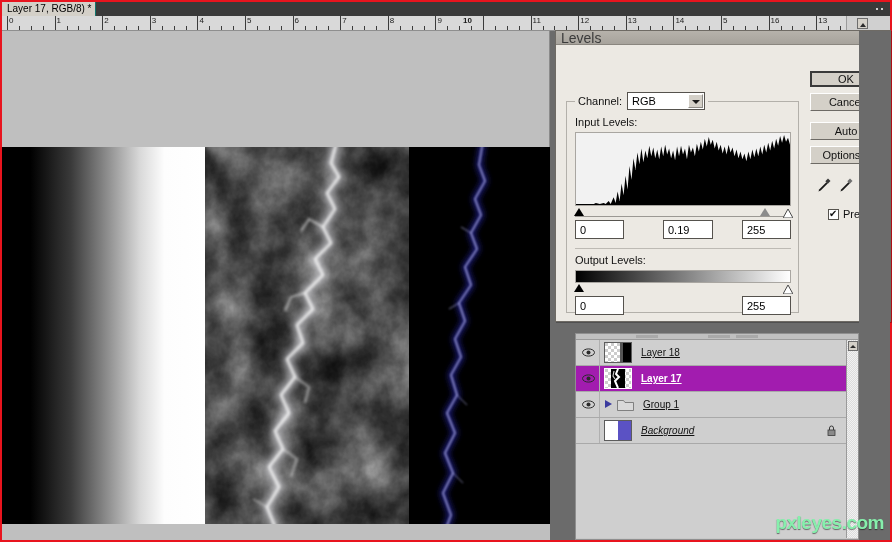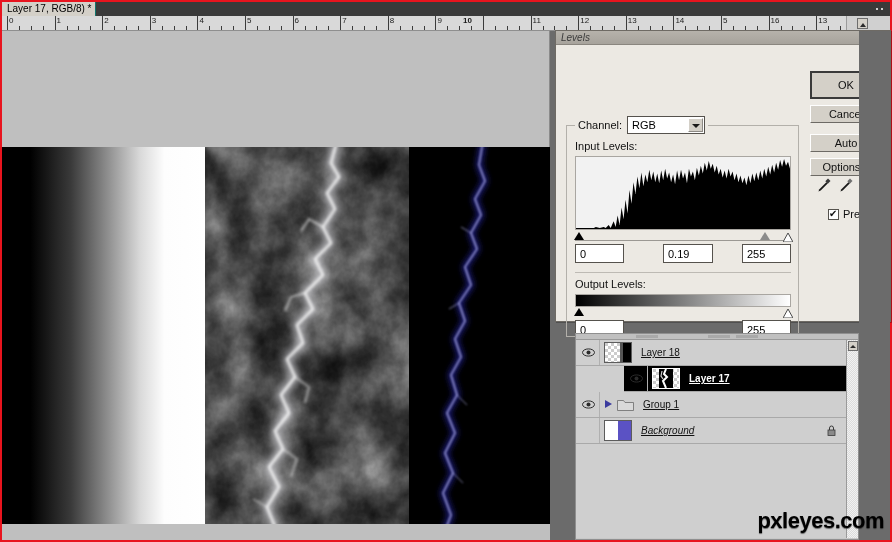--- a/index.html
+++ b/index.html
@@ -102,21 +102,21 @@
     background:#ece9e3;
     border:1px solid #6e6a64;
     box-shadow:1px 1px 0 rgba(0,0,0,.25);
   }
   .dlg-title {
     height:14px; background:linear-gradient(to bottom,#b6b2ab,#a7a39c);
     border-bottom:1px solid #8a867f;
     display:flex; align-items:center; justify-content:space-between;
     padding:0 2px 0 5px;
   }
-  .dlg-title .t { font-size:10px; color:#3b3b3b; font-weight:normal;font-style:italic; }
+  .dlg-title .t { font-size:14px; color:#3b3b3b; font-weight:normal; }
   .dlg-close {
     width:13px; height:11px; background:#d9d6d0; border:1px solid #6f6b65;
     font-size:9px; line-height:9px; text-align:center; color:#111;
   }
   .dlg-body { position:relative; padding:8px 8px 8px 10px; height:277px; }
 
   .row-preset { display:flex; align-items:center; gap:6px; }
   .lbl { font-size:11px; color:#111; }
   .combo {
     position:relative; background:#fff; border:1px solid #55524d;
@@ -133,21 +133,20 @@
     border-left:4px solid transparent; border-right:4px solid transparent;
     border-top:4px solid #1a1a1a;
   }
   #preset-combo { width:203px; }
   .preset-menu-icon { width:13px; height:13px; position:relative; }
 
   fieldset.grp {
     position:absolute; left:10px; top:56px; width:233px; height:212px;
     border:1px solid #b3b0aa; border-top:1px solid #b3b0aa;
     padding:0;
-    margin-top:24px;
   }
   .grp-inner { position:relative; width:100%; height:100%; }
   .channel-row {
     position:absolute; left:8px; top:-10px; background:#ece9e3;
     display:flex; align-items:center; gap:5px; padding:0 3px;
   }
   #channel-combo { width:78px; }
 
   .inlbl { position:absolute; left:8px; top:14px; font-size:11px; color:#111; }
 
@@ -193,21 +192,21 @@
   #out-white { left:167px; width:49px; }
 
   
   .btncol { position:absolute; right:8px; top:26px; width:72px; }
   .btn {
     width:72px; height:18px; background:#d4d0c8;
     border:1px solid #6d6a65; border-top-color:#fefefe; border-left-color:#fefefe;
     font-size:11px; color:#111; display:flex; align-items:center; justify-content:center;
     margin-bottom:6px;
   }
-  .btn.default { border:2px solid #3a3a3a; height:28px; }
+  .btn.default { border:2px solid #3a3a3a; height:16px; }
   .eyedroppers {
     position:absolute; right:6px; top:130px; width:76px; height:22px;
     display:flex; gap:7px; align-items:center; justify-content:center;
   }
   .preview-row {
     position:absolute; right:8px; top:163px; display:flex; align-items:center; gap:4px;
   }
   .chk {
     width:11px; height:11px; background:#fff; border:1px solid #55524d;
     position:relative;
@@ -222,21 +221,21 @@
     position:absolute; left:573px; top:331px; width:284px; height:207px;
     background:#c8c8c8; border:1px solid #8f8f8f;
   }
   .lp-tabstrip { height:6px; background:#c0c0c0; border-bottom:1px solid #9a9a9a; position:relative;}
   .lp-tabstrip .nub { position:absolute; width:22px; height:3px; top:1px; background:#a9a9a9; }
   .layer-list { position:relative; width:100%; height:198px; background:#cfcfcf; }
   .layer-row {
     position:relative; height:26px; display:flex; align-items:center;
     border-bottom:1px solid #a9a9a9; padding-left:2px;
   }
-  .layer-row.selected { background:#000000;margin-left:48px; }
+  .layer-row.selected { background:#a21caf; }
   .layer-row.selected .lname { color:#fff; font-weight:bold; }
   .eye-cell { width:22px; height:100%; display:flex; align-items:center; justify-content:center;
               border-right:1px solid #b0b0b0; }
   .eye { width:13px; height:9px; }
   .eye-off { width:13px; height:9px; }
   .thumb {
     width:28px; height:21px; margin-left:4px; border:1px solid #5c5c5c; position:relative; overflow:hidden;
     background:
       repeating-conic-gradient(#ffffff 0% 25%, #cccccc 0% 50%) 0 0/6px 6px;
   }
@@ -261,21 +260,21 @@
     border-left:3px solid transparent; border-right:3px solid transparent;
     border-bottom:3.5px solid #2a2a2a;
   }
 
   
   .right-gutter {
     position:absolute; right:0; top:29px; width:31px; height:509px; background:#6b6b6b;
   }
   .watermark {
     position:absolute; right:6px; bottom:6px;
-    font-size:22px; font-weight:bold; color:#000000;
+    font-size:19px; font-weight:bold; color:#86efac;
     font-family:"Liberation Sans", sans-serif; letter-spacing:-0.5px;
     text-shadow:0 1px 1px rgba(0,0,0,.5);
   }
 </style>
 </head>
 <body>
 
 <div id="root">
 
   <div class="tabbar">

